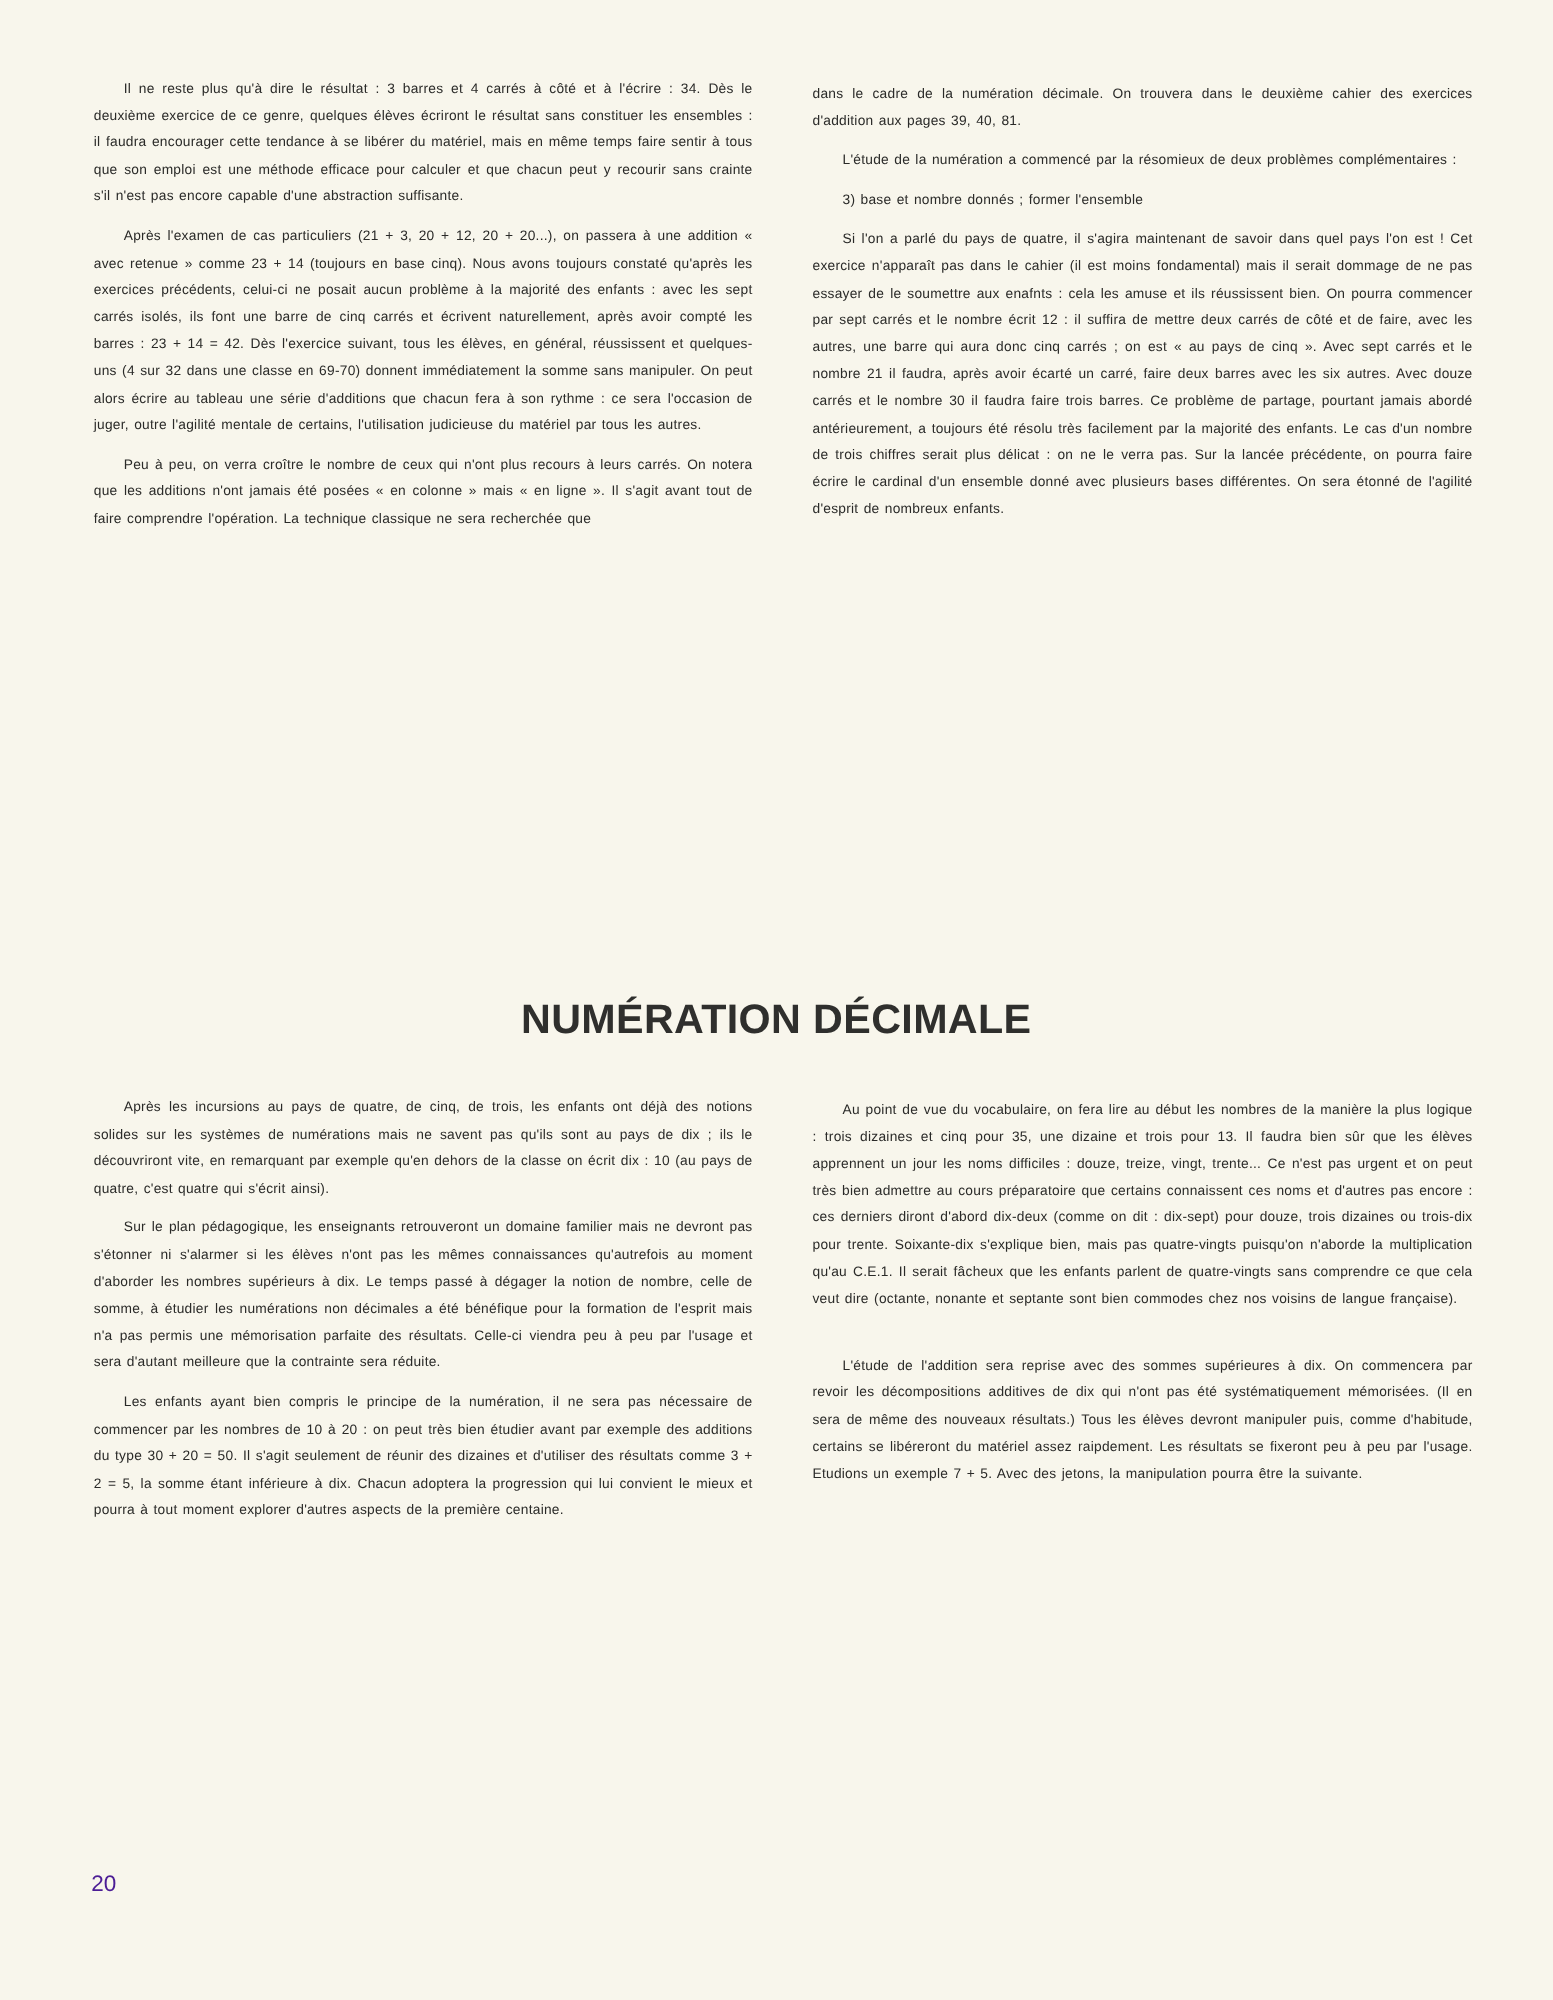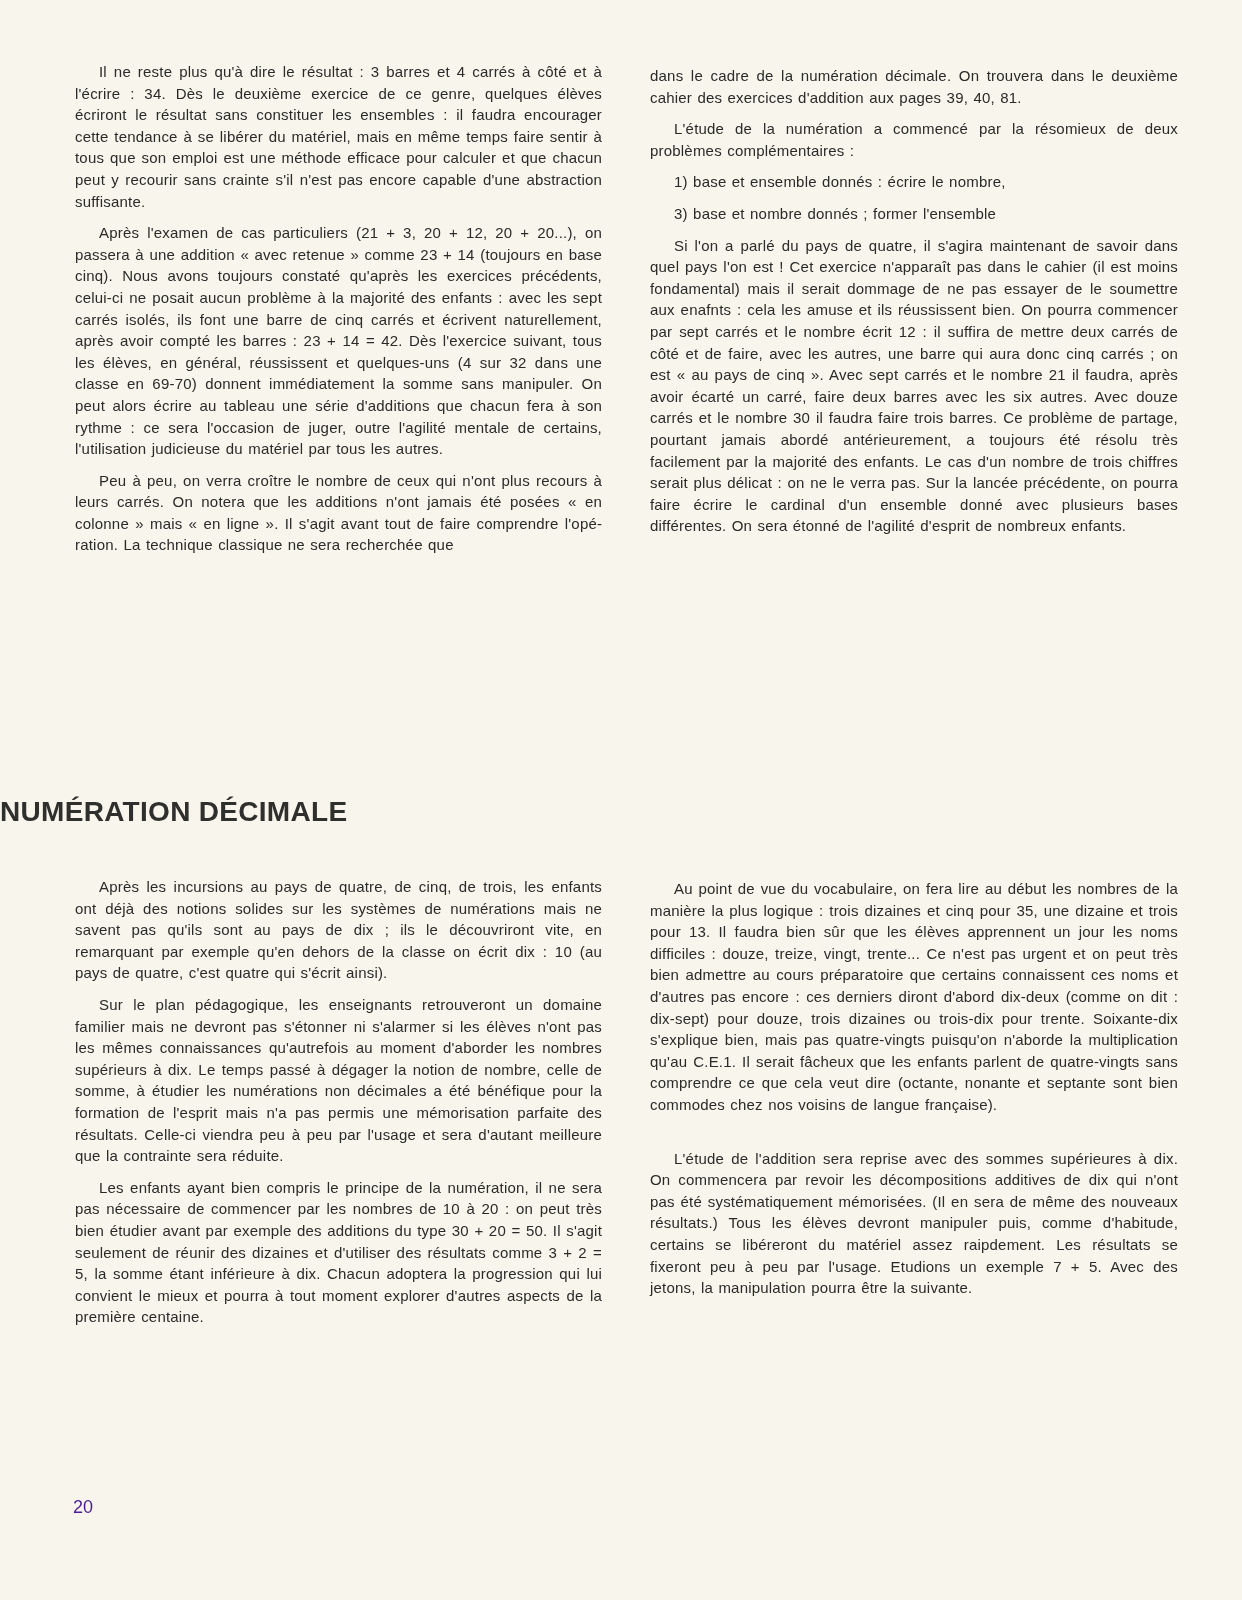--- a/index.html
+++ b/index.html
@@ -11,21 +11,21 @@
       height: 1600px;
       background: #f8f6ec;
       position: relative;
       overflow: hidden;
       color: #2a2a28;
       font-family: "Liberation Sans", sans-serif;
     }
     .col {
       position: absolute;
       width: 527px;
-      font-size: 15px;
+      font-size: 11px;
       line-height: 21.6px;
       text-align: justify;
       letter-spacing: 0.2px;
       word-spacing: 1px;
     }
     .col p {
       margin: 0 0 10px 0;
       text-indent: 24px;
       hyphens: manual;
     }
@@ -37,23 +37,24 @@
     }
     #col-top-left  { left: 75px;  top: 61px; }
     #col-top-right { left: 650px; top: 65px; width: 528px; }
     #col-bot-left  { left: 75px;  top: 876px; }
     #col-bot-right { left: 650px; top: 878px; width: 528px; }
     .section-title {
       position: absolute;
       left: 0;
       width: 1242px;
       top: 796px;
+      text-align: center;
       font-family: "Liberation Sans", sans-serif;
       font-weight: bold;
-      font-size: 28px;
+      font-size: 33px;
       letter-spacing: 0.3px;
       color: #2f2f2d;
       margin: 0;
     }
     .gap { height: 22px; }
     .page-number {
       position: absolute;
       left: 73px;
       top: 1497px;
       font-size: 18px;
@@ -65,21 +66,20 @@
 
 <div class="col" id="col-top-left">
   <p>Il ne reste plus qu'à dire le résultat : 3 barres et 4 carrés à côté et à l'écrire : 34. Dès le deuxième exer­cice de ce genre, quelques élèves écriront le résultat sans constituer les ensembles : il faudra encourager cette tendance à se libérer du matériel, mais en même temps faire sentir à tous que son emploi est une méthode efficace pour calculer et que chacun peut y recourir sans crainte s'il n'est pas encore capable d'une abs­traction suffisante.</p>
   <p>Après l'examen de cas particuliers (21 + 3, 20 + 12, 20 + 20...), on passera à une addition « avec retenue » comme 23 + 14 (toujours en base cinq). Nous avons tou­jours constaté qu'après les exercices précédents, celui-ci ne posait aucun problème à la majorité des enfants : avec les sept carrés isolés, ils font une barre de cinq carrés et écrivent naturellement, après avoir compté les barres : 23 + 14 = 42. Dès l'exercice suivant, tous les élèves, en général, réussissent et quelques-uns (4 sur 32 dans une classe en 69-70) donnent immédiatement la somme sans manipuler. On peut alors écrire au tableau une série d'additions que chacun fera à son rythme : ce sera l'occasion de juger, outre l'agilité mentale de certains, l'utilisation judicieuse du matériel par tous les autres.</p>
   <p>Peu à peu, on verra croître le nombre de ceux qui n'ont plus recours à leurs carrés. On notera que les addi­tions n'ont jamais été posées « en colonne » mais « en ligne ». Il s'agit avant tout de faire comprendre l'opé­ration. La technique classique ne sera recherchée que</p>
 </div>
 
 <div class="col" id="col-top-right">
   <p class="noindent">dans le cadre de la numération décimale. On trouvera dans le deuxième cahier des exercices d'addition aux pages 39, 40, 81.</p>
   <p>L'étude de la numération a commencé par la réso­mieux de deux problèmes complémentaires :</p>
-  <p class="list-item">1) base et ensemble donnés : écrire le nombre,</p>
   <p class="list-item">3) base et nombre donnés ; former l'ensemble</p>
   <p>Si l'on a parlé du pays de quatre, il s'agira mainte­nant de savoir dans quel pays l'on est ! Cet exercice n'apparaît pas dans le cahier (il est moins fondamental) mais il serait dommage de ne pas essayer de le sou­mettre aux enafnts : cela les amuse et ils réussissent bien. On pourra commencer par sept carrés et le nombre écrit 12 : il suffira de mettre deux carrés de côté et de faire, avec les autres, une barre qui aura donc cinq carrés ; on est « au pays de cinq ». Avec sept carrés et le nombre 21 il faudra, après avoir écarté un carré, faire deux barres avec les six autres. Avec douze carrés et le nombre 30 il faudra faire trois barres. Ce problème de partage, pourtant jamais abordé antérieurement, a tou­jours été résolu très facilement par la majorité des enfants. Le cas d'un nombre de trois chiffres serait plus délicat : on ne le verra pas. Sur la lancée précédente, on pourra faire écrire le cardinal d'un ensemble donné avec plusieurs bases différentes. On sera étonné de l'agilité d'esprit de nombreux enfants.</p>
 </div>
 
 <h2 class="section-title">NUMÉRATION DÉCIMALE</h2>
 
 <div class="col" id="col-bot-left">
   <p>Après les incursions au pays de quatre, de cinq, de trois, les enfants ont déjà des notions solides sur les systèmes de numérations mais ne savent pas qu'ils sont au pays de dix ; ils le découvriront vite, en remarquant par exemple qu'en dehors de la classe on écrit dix : 10 (au pays de quatre, c'est quatre qui s'écrit ainsi).</p>
   <p>Sur le plan pédagogique, les enseignants retrouveront un domaine familier mais ne devront pas s'étonner ni s'alarmer si les élèves n'ont pas les mêmes connais­sances qu'autrefois au moment d'aborder les nombres supérieurs à dix. Le temps passé à dégager la notion de nombre, celle de somme, à étudier les numérations non décimales a été bénéfique pour la formation de l'esprit mais n'a pas permis une mémorisation parfaite des résultats. Celle-ci viendra peu à peu par l'usage et sera d'autant meilleure que la contrainte sera réduite.</p>
   <p>Les enfants ayant bien compris le principe de la numé­ration, il ne sera pas nécessaire de commencer par les nombres de 10 à 20 : on peut très bien étudier avant par exemple des additions du type 30 + 20 = 50. Il s'agit seulement de réunir des dizaines et d'utiliser des résul­tats comme 3 + 2 = 5, la somme étant inférieure à dix. Chacun adoptera la progression qui lui convient le mieux et pourra à tout moment explorer d'autres aspects de la première centaine.</p>

